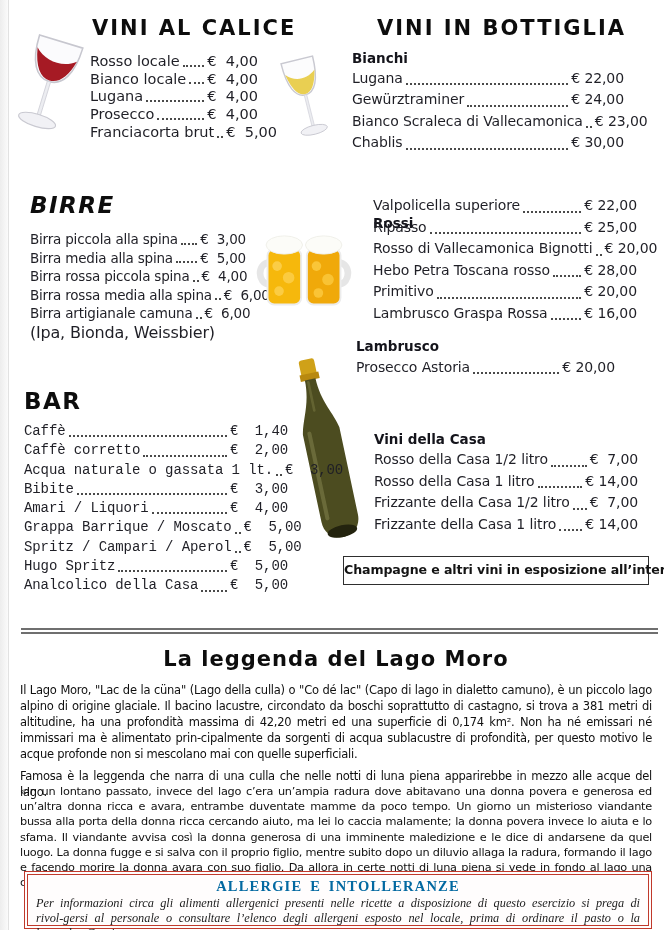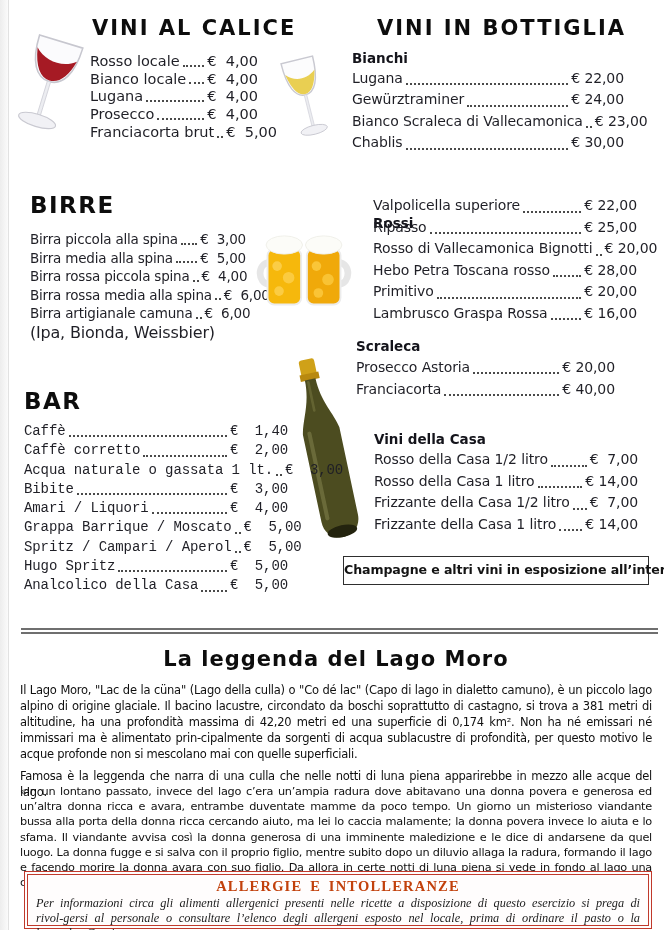--- a/index.html
+++ b/index.html
@@ -30,21 +30,21 @@
 
   .champ-box{border:1.5px solid #2e2e2e;text-align:center;font-size:12.6px;font-weight:600;
              letter-spacing:-0.1px;line-height:25px;white-space:nowrap;color:#141414;}
 
   .rule{border-top:2px solid #6f6f6f;border-bottom:2px solid #6f6f6f;height:2px;}
 
   .legend-title{font-size:21px;font-weight:bold;letter-spacing:1px;text-align:center;color:#0d0d0d;}
   .para{font-size:11.5px;line-height:15.9px;letter-spacing:-0.25px;text-align:justify;color:#101010;}
 
   .allergy-box{border:4px double #c0392b;background:#fffdfd;padding:3px 8px 4px;box-sizing:border-box;}
-  .allergy-title{font-family:"Liberation Serif","DejaVu Serif",serif;color:#c2410c;font-weight:bold;
+  .allergy-title{font-family:"Liberation Serif","DejaVu Serif",serif;color:#0369a1;font-weight:bold;
                  font-size:14.5px;letter-spacing:1.2px;word-spacing:3px;text-align:center;}
   .allergy-text{font-family:"Liberation Serif","DejaVu Serif",serif;font-style:italic;font-size:12.3px;
                 line-height:15px;text-align:justify;word-spacing:2.5px;color:#1c1c1c;margin-top:1px;}
 
   svg{display:block;}
 </style>
 </head>
 <body>
 
 <div class="page">
@@ -165,21 +165,21 @@
         <span class="prc">€ 20,00</span>
       </div>
 
       <div class="mrow">
         <span class="lbl">Lambrusco Graspa Rossa</span>
         <span class="dots"></span>
         <span class="prc">€ 16,00</span>
       </div>
     </div>
 
-  <div class="abs section-title" style="left:30px;top:192px;">BIRRE</div>
+  <div class="abs section-title" style="left:30px;top:192px;font-style:italic;">BIRRE</div>
   <div class="abs menu-list fs-birre" style="left:30px;top:230px;width:216px;">
 
       <div class="mrow">
         <span class="lbl">Birra piccola alla spina</span>
         <span class="dots"></span>
         <span class="prc">€  3,00</span>
       </div>
 
       <div class="mrow">
         <span class="lbl">Birra media alla spina</span>
@@ -217,34 +217,29 @@
       <circle cx="34" cy="56" r="6" fill="#fccf4d" opacity="0.8"></circle>
       <circle cx="24" cy="70" r="5" fill="#fccf4d" opacity="0.85"></circle>
       <circle cx="63" cy="44" r="5" fill="#fbc93e" opacity="0.9"></circle>
       <circle cx="75" cy="58" r="6" fill="#fbc93e" opacity="0.8"></circle>
       <circle cx="65" cy="72" r="5" fill="#fbc93e" opacity="0.85"></circle>
       <ellipse cx="29.5" cy="22" rx="19" ry="9.5" fill="#fcfcf8" stroke="#efefe9" stroke-width="1"></ellipse>
       <ellipse cx="70.5" cy="22" rx="19" ry="9.5" fill="#fcfcf8" stroke="#efefe9" stroke-width="1"></ellipse>
     </svg>
   </div>
 
-  <div class="abs sub-label" style="left:356px;top:338px;">Scraleca</div>
+  <div class="abs sub-label" style="left:356px;top:338px;">Lambrusco</div>
   <div class="abs menu-list fs-right lh-boll" style="left:356px;top:356px;width:259px;">
 
       <div class="mrow">
         <span class="lbl">Prosecco Astoria</span>
         <span class="dots"></span>
         <span class="prc">€ 20,00</span>
       </div>
 
-      <div class="mrow">
-        <span class="lbl">Franciacorta</span>
-        <span class="dots"></span>
-        <span class="prc">€ 40,00</span>
-      </div>
     </div>
 
   <div class="abs" style="left:297px;top:356px;width:58px;height:190px;transform:rotate(-12deg);">
     <svg width="58" height="190" viewBox="0 0 48 158">
       <rect x="17" y="1" width="13" height="16" rx="2.5" fill="#cfa118"></rect>
       <rect x="15.5" y="13" width="16" height="5.5" fill="#b8890f"></rect>
       <path d="M19 18 C19 38 10 50 8 62 L8 136 C8 146 15 152 23.5 152 C32 152 39 146 39 136 L39 62 C37 50 28 38 28 18 Z" fill="#4c4c20"></path>
       <path d="M13.5 62 L13.5 134" stroke="#83834f" stroke-width="3.4" opacity="0.55" stroke-linecap="round"></path>
       <path d="M21.5 20 L21.5 44" stroke="#74743e" stroke-width="2.2" opacity="0.6" stroke-linecap="round"></path>
       <ellipse cx="23.5" cy="147" rx="12.5" ry="5" fill="#23230e"></ellipse>

